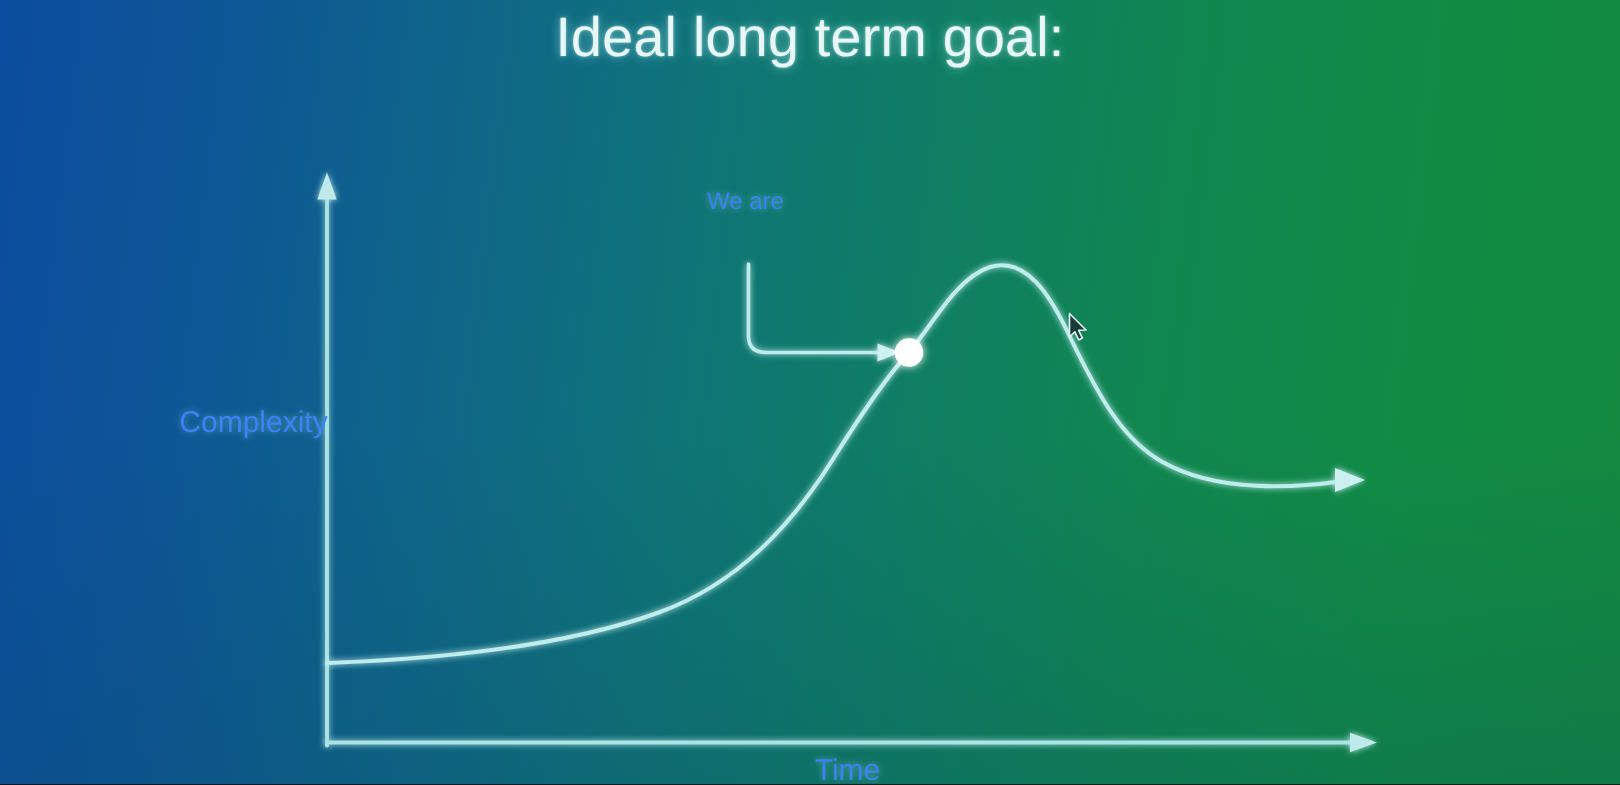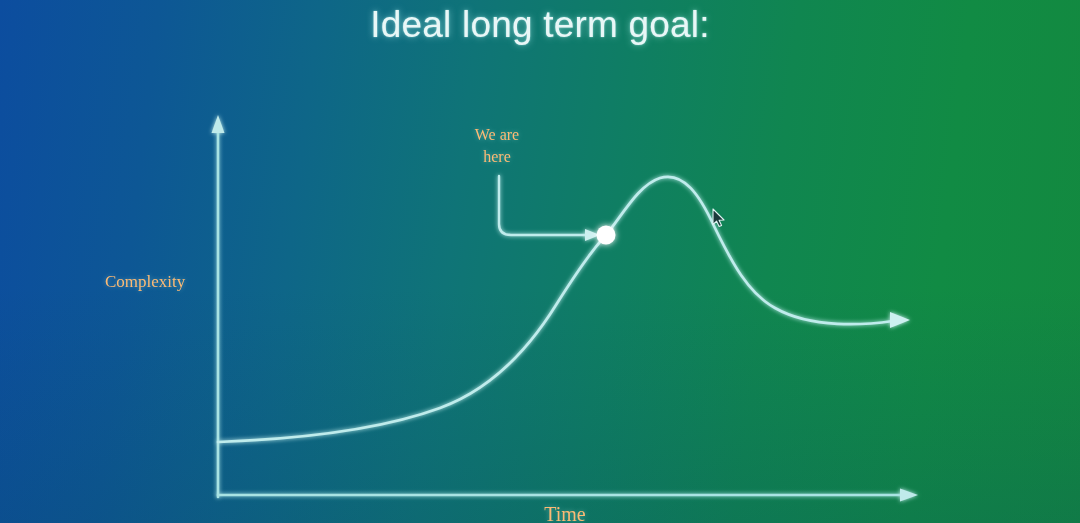--- a/index.html
+++ b/index.html
@@ -45,37 +45,37 @@
     text-align: center;
     font-size: 37px;
     line-height: 46px;
     color: #e9f7f7;
     letter-spacing: 0.2px;
     text-shadow: 0 0 7px rgba(180,245,245,0.55), 0 0 2px rgba(200,250,250,0.6);
     white-space: nowrap;
   }
   .lbl {
     position: absolute;
-    color: #fdba74;
+    color: #3b82f6;
     text-shadow: 0 0 5px rgba(170,235,235,0.45);
-    font-family: Liberation Serif, serif;
   }
   #we-are-here {
     left: 432px;
     top: 124px;
     width: 130px;
     text-align: center;
     font-size: 16px;
     line-height: 22px;
   }
   #y-axis-label {
     left: 105px;
     top: 271px;
     width: 128px;
-    font-size: 17px;
+    text-align: center;
+    font-size: 20px;
     line-height: 22px;
   }
   #x-axis-label {
     left: 505px;
     top: 504px;
     width: 120px;
     text-align: center;
     font-size: 20px;
     line-height: 20px;
   }
@@ -147,21 +147,20 @@
       <polygon points="600,235 585,229 585,241" fill="#cdf0f0"></polygon>
     </g>
 
     <g filter="url(#softglow2)">
       <circle cx="606" cy="235" r="9.5" fill="#ffffff"></circle>
     </g>
   </svg>
 
   <div class="lbl" id="we-are-here">
     <div>We are</div>
-    <div>here</div>
   </div>
 
   <div class="lbl" id="y-axis-label">
     <div>Complexity</div>
   </div>
 
   <div class="lbl" id="x-axis-label">Time</div>
 
   <svg id="cursor" viewBox="0 0 14 20">
     <path d="M1,1 L1,16.5 L4.6,13.2 L7.1,18.6 L9.6,17.4 L7.1,12.2 L12,12 Z" fill="#1a3a3a" stroke="#dff2f2" stroke-width="1.1" stroke-linejoin="round"></path>

